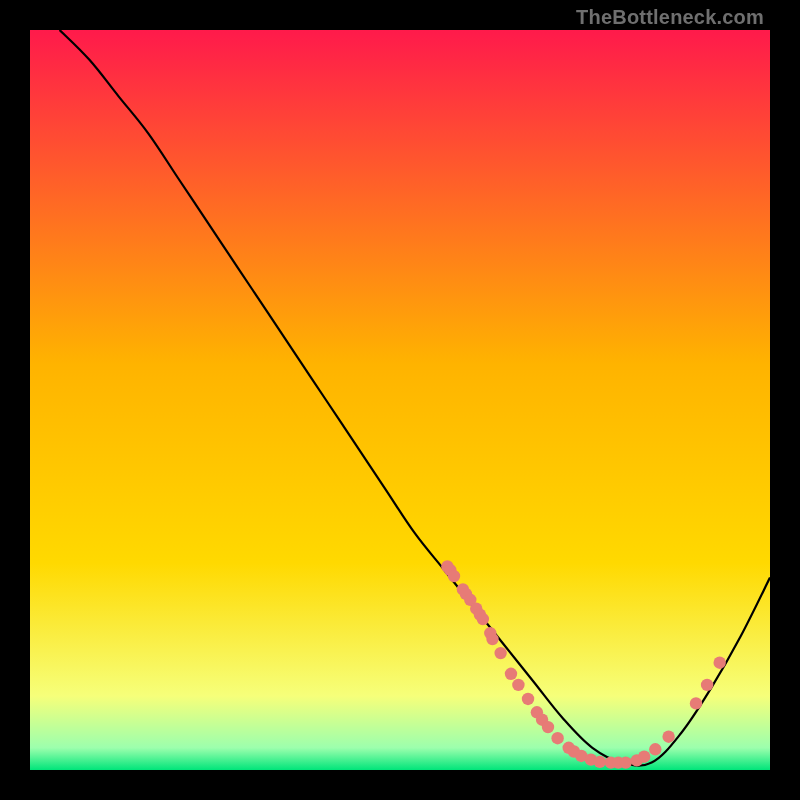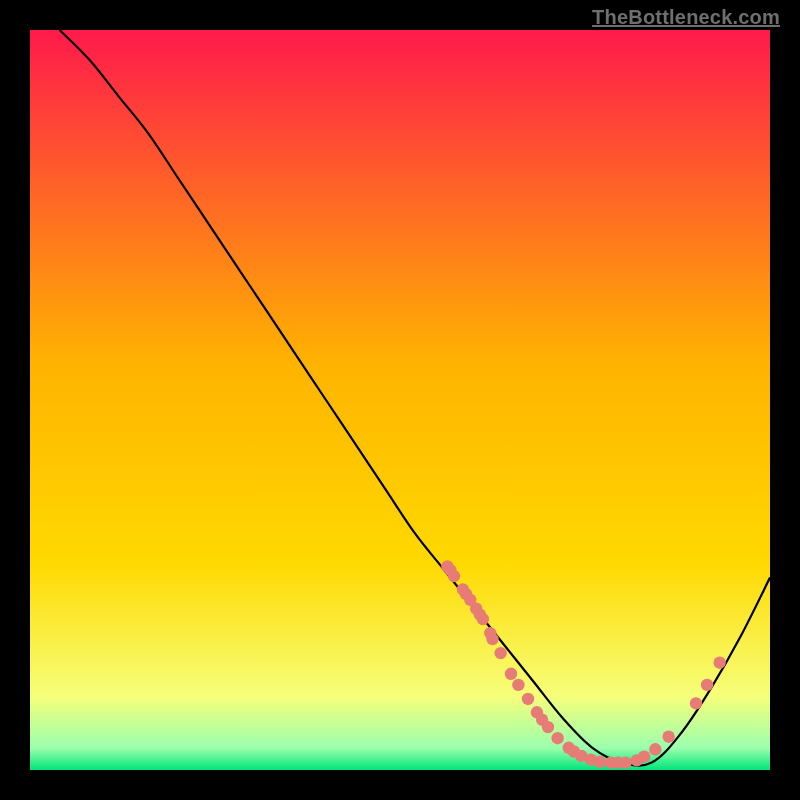--- a/index.html
+++ b/index.html
@@ -14,28 +14,27 @@
     position: absolute;
     left: 30px;
     top: 30px;
     width: 740px;
     height: 740px;
     background: #000;
   }
   .watermark {
     position: absolute;
     top: 6px;
-    right: 20px;
+    right: 36px;
     font-family: Arial, Helvetica, sans-serif;
     font-size: 20px;
     font-weight: bold;
     color: #6f6f6f;
     letter-spacing: 0.2px;
     z-index: 10;
-    text-decoration: underline;
   }
   svg {
     position: absolute;
     left: 0;
     top: 0;
   }
 </style>
 </head>
 <body>
 

